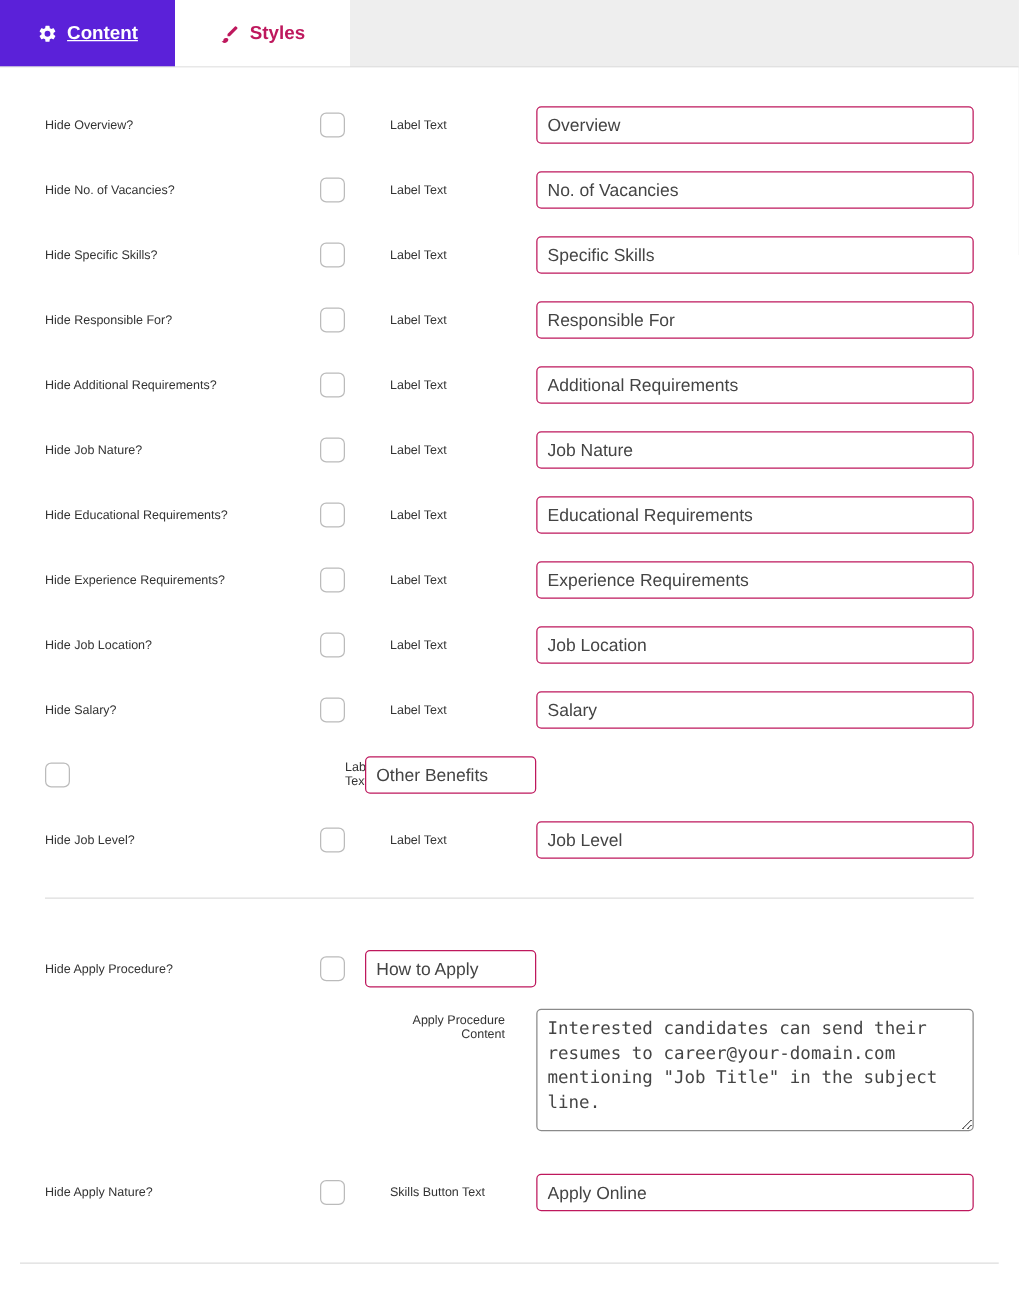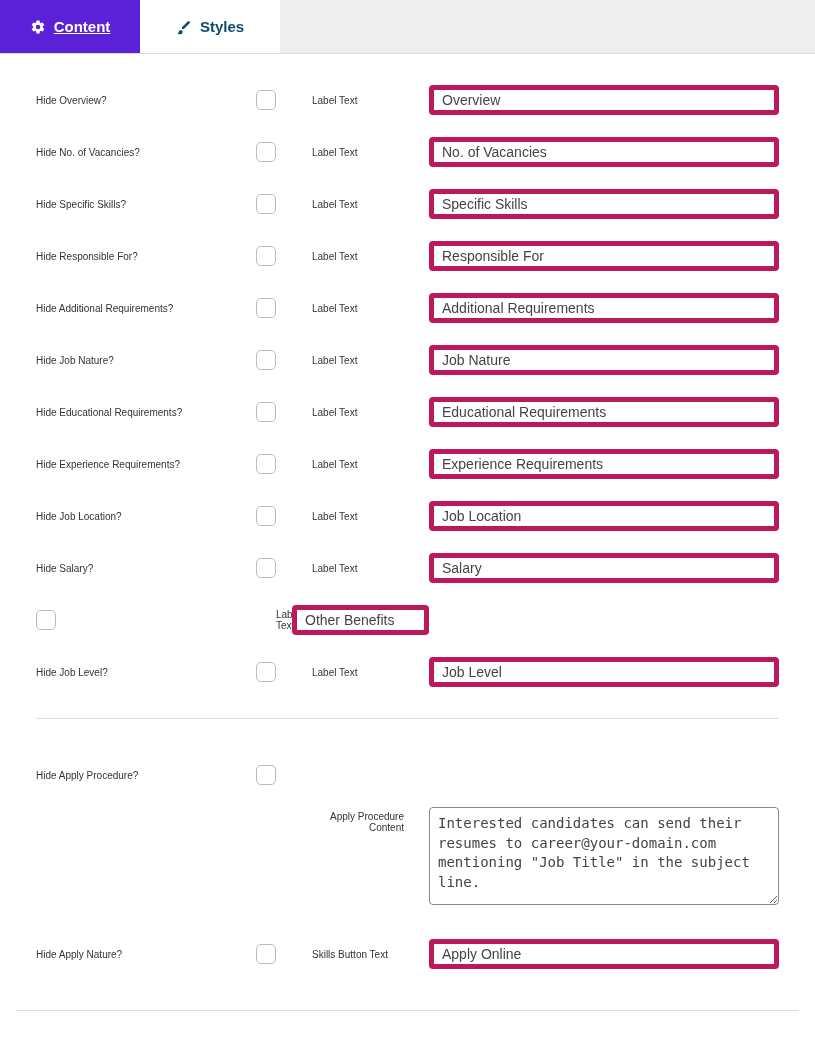--- a/index.html
+++ b/index.html
@@ -20,21 +20,21 @@
     display: flex;
     align-items: center;
     justify-content: center;
     gap: 8px;
     width: 140px;
     height: 53px;
     font-size: 15px;
     font-weight: 600;
     cursor: pointer;
     background: #fff;
-    color: #0c4a6e;
+    color: #be185d;
   }
   .tab.active {
     background: #5b21d9;
     color: #fff;
     text-decoration: underline;
   }
   .tab .icon svg { display: block; }
   .panel {
     background: #fff;
     padding: 20px 16px 0 16px;
@@ -70,21 +70,21 @@
     cursor: pointer;
   }
   .mid-label {
     font-size: 10px;
     color: #333;
     padding-left: 20px;
   }
   .field input[type=text] {
     width: 100%;
     height: 30px;
-    border: 5px solid #be185d;
+    border: 1px solid #be185d;
     border-radius: 4px;
     padding: 0 8px;
     font-size: 14px;
     color: #444;
     background: #fff;
   }
   .field textarea {
     width: 100%;
     height: 98px;
     border: 1px solid #8a8a8a;
@@ -239,20 +239,21 @@
       <div class="field"><input type="text" value="Job Level" style=""></div>
     </div>
 
     <hr class="sep">
 
     <div class="row">
       <div class="hide-label">Hide Apply Procedure?</div>
       <div class="chk-wrap">
           <div class="chk"></div>
         </div>
+      <div class="field"><input type="text" value="How to Apply" style=""></div>
     </div>
 
     <div class="row tall">
       <div class="hide-label"></div>
       <div class="chk-wrap"></div>
       <div class="mid-label" style="text-align:right; padding-right:25px; padding-top:4px;">Apply Procedure Content</div>
       <div class="field"><textarea style="">Interested candidates can send their resumes to career@your-domain.com mentioning "Job Title" in the subject line.</textarea></div>
     </div>
 
     <div style="height:20px"></div>

